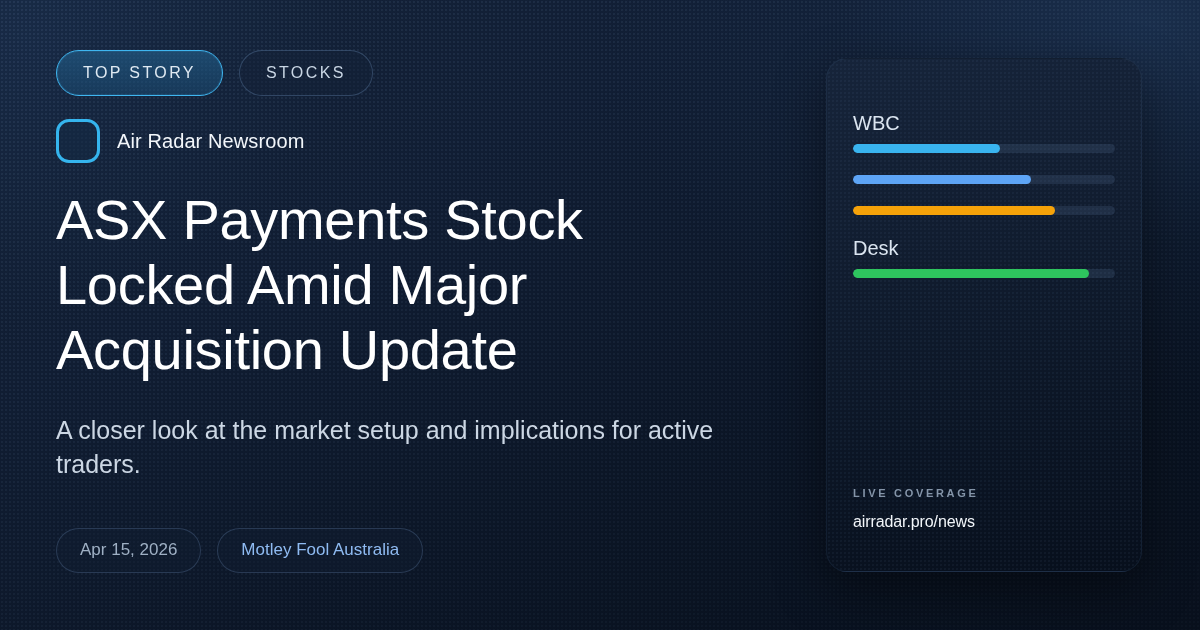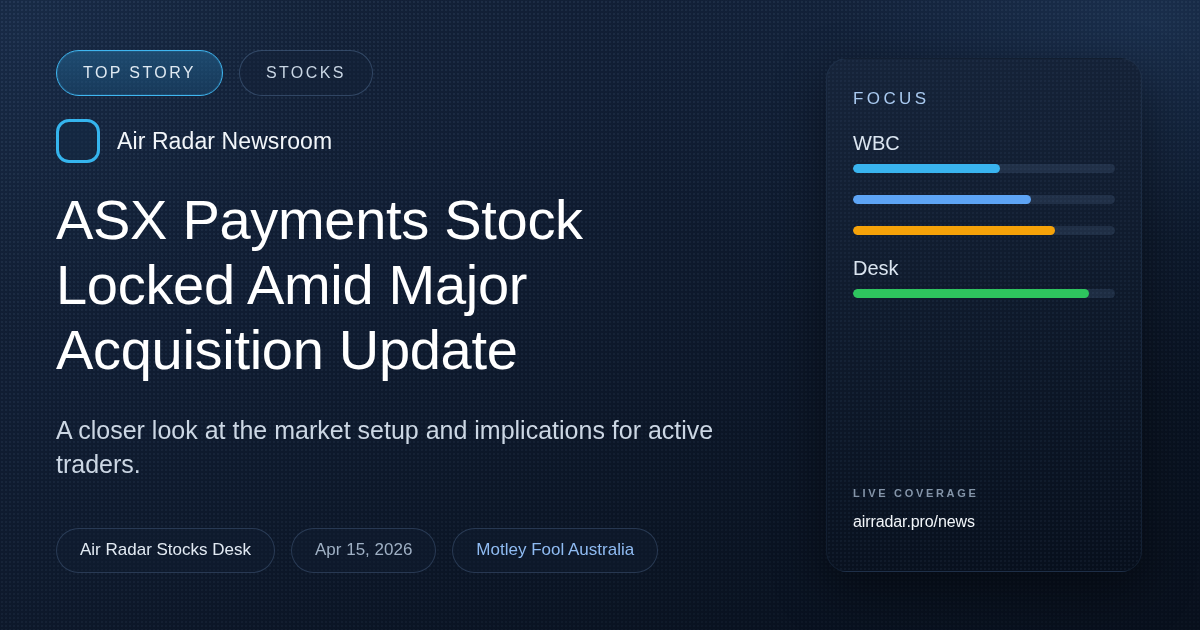--- a/index.html
+++ b/index.html
@@ -71,21 +71,21 @@
     margin-top:23px;
   }
   .brand-mark {
     width:44px; height:44px;
     border-radius:13px;
     border:3px solid #35b5ee;
     background:rgba(20,42,68,0.55);
     flex:0 0 auto;
   }
   .brand-name {
-    font-size:23px;
+    font-size:20px;
     color:#f2f6fa;
     font-weight:400;
     letter-spacing:0.1px;
   }
 
   .headline {
     margin-top:24px;
     font-size:56px;
     line-height:1.165;
     color:#ffffff;
@@ -207,38 +207,34 @@
     <div class="brand">
       <div class="brand-mark"></div>
       <div class="brand-name">Air Radar Newsroom</div>
     </div>
 
     <h1 class="headline">ASX Payments Stock Locked Amid Major Acquisition Update</h1>
 
     <p class="subhead">A closer look at the market setup and implications for active traders.</p>
 
     <div class="chips">
-      <div class="chip chip-author">
-        <span>Air Radar Stocks Desk</span>
-      </div>
       <div class="chip chip-date">
         <span>Apr 15, 2026</span>
       </div>
       <div class="chip chip-source">
         <span>Motley Fool Australia</span>
       </div>
     </div>
 
   </div>
 
   <div class="panel">
     <div class="panel-dots"></div>
     <div class="panel-inner">
 
-      <div class="panel-title">FOCUS</div>
 
       <div class="bars">
 
         <div class="bar-row">
           <div class="bar-label">WBC</div>
           <div class="bar-track">
             <div class="bar-fill" style="width: 56%; background: rgb(57, 180, 239);"></div>
           </div>
         </div>
 

